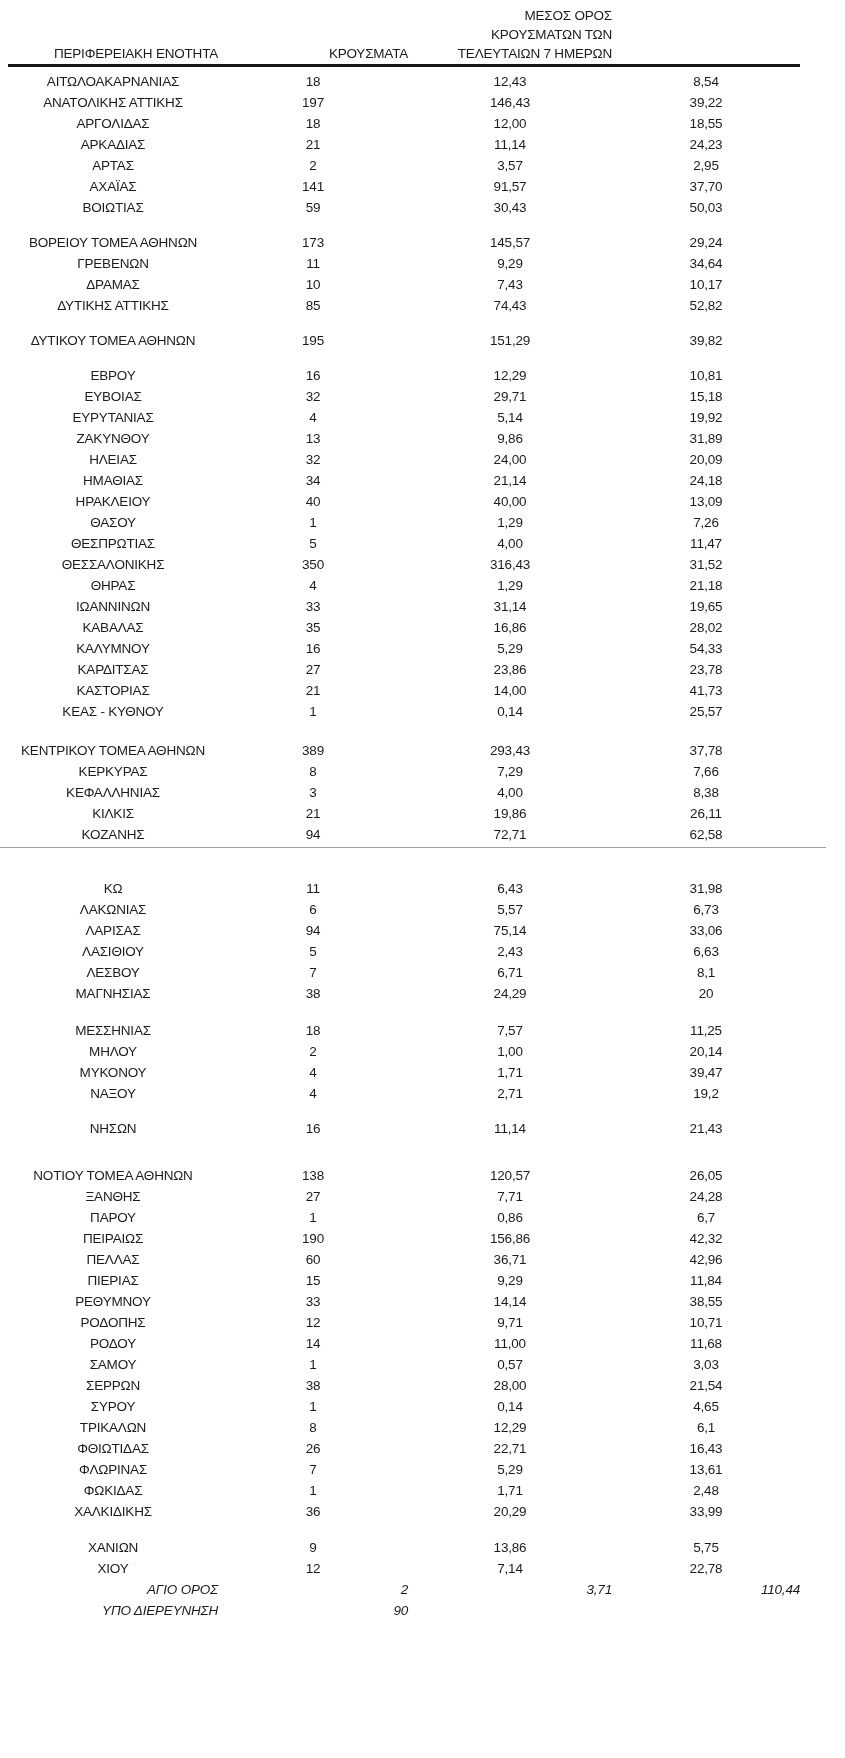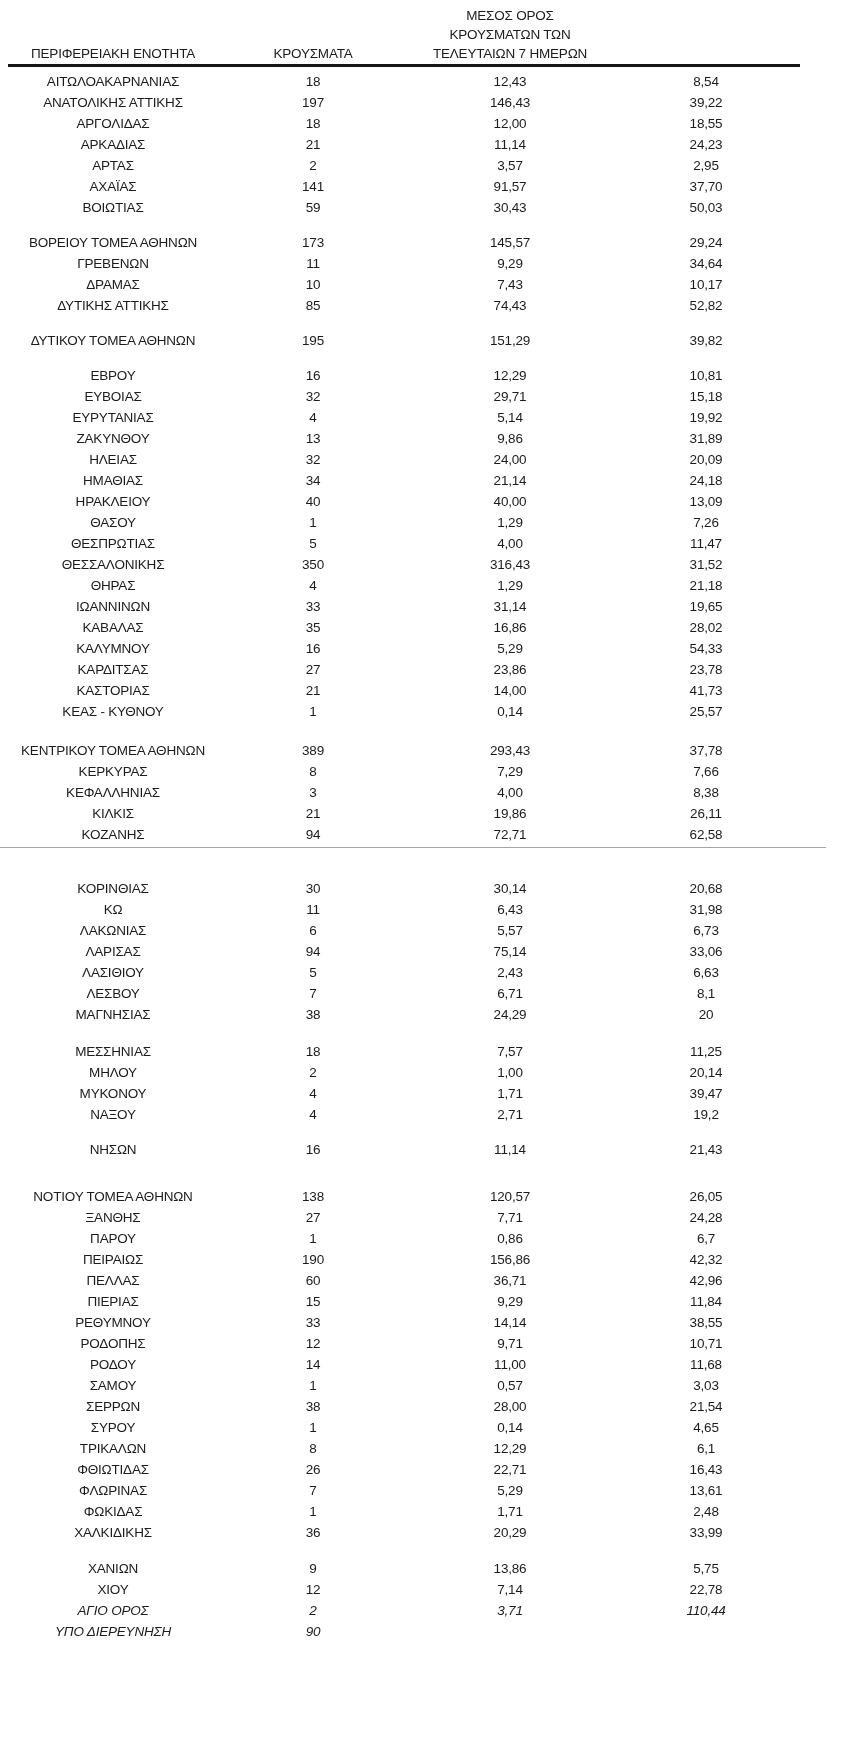--- a/index.html
+++ b/index.html
@@ -30,21 +30,21 @@
   .c1 { width: 210px; }
   .c2 { width: 190px; }
   .c3 { width: 204px; }
   .c4 { width: 188px; }
 
   .thead {
     display: flex;
     align-items: flex-end;
   }
   .hc {
-    text-align: center;
+    text-align: right;
     font-size: 13.5px;
     line-height: 19px;
     letter-spacing: -0.2px;
     white-space: nowrap;
   }
   .header-rule {
     height: 3px;
     background: #161616;
     margin-top: 1px;
   }
@@ -59,20 +59,21 @@
   .row .c {
     text-align: center;
     font-size: 13.5px;
     line-height: 21px;
     letter-spacing: -0.2px;
     white-space: nowrap;
     overflow: visible;
   }
   .row.italic .c {
     font-style: italic;
+    text-align: right;
   }
   .spacer {
     width: 100%;
   }
   .divider {
     height: 1px;
     background: #a3a3a3;
     width: 826px;
     margin-left: -8px;
     margin-top: 2px;
@@ -305,26 +306,20 @@
   </div>
         <div class="row">
     <div class="c c1">ΚΟΖΑΝΗΣ</div>
     <div class="c c2">94</div>
     <div class="c c3">72,71</div>
     <div class="c c4">62,58</div>
   </div>
         <div class="divider"></div>
         <div class="spacer" style="height: 30px;"></div>
         <div class="row">
-    <div class="c c1">ΚΟΡΙΝΘΙΑΣ</div>
-    <div class="c c2">30</div>
-    <div class="c c3">30,14</div>
-    <div class="c c4">20,68</div>
-  </div>
-        <div class="row">
     <div class="c c1">ΚΩ</div>
     <div class="c c2">11</div>
     <div class="c c3">6,43</div>
     <div class="c c4">31,98</div>
   </div>
         <div class="row">
     <div class="c c1">ΛΑΚΩΝΙΑΣ</div>
     <div class="c c2">6</div>
     <div class="c c3">5,57</div>
     <div class="c c4">6,73</div>

